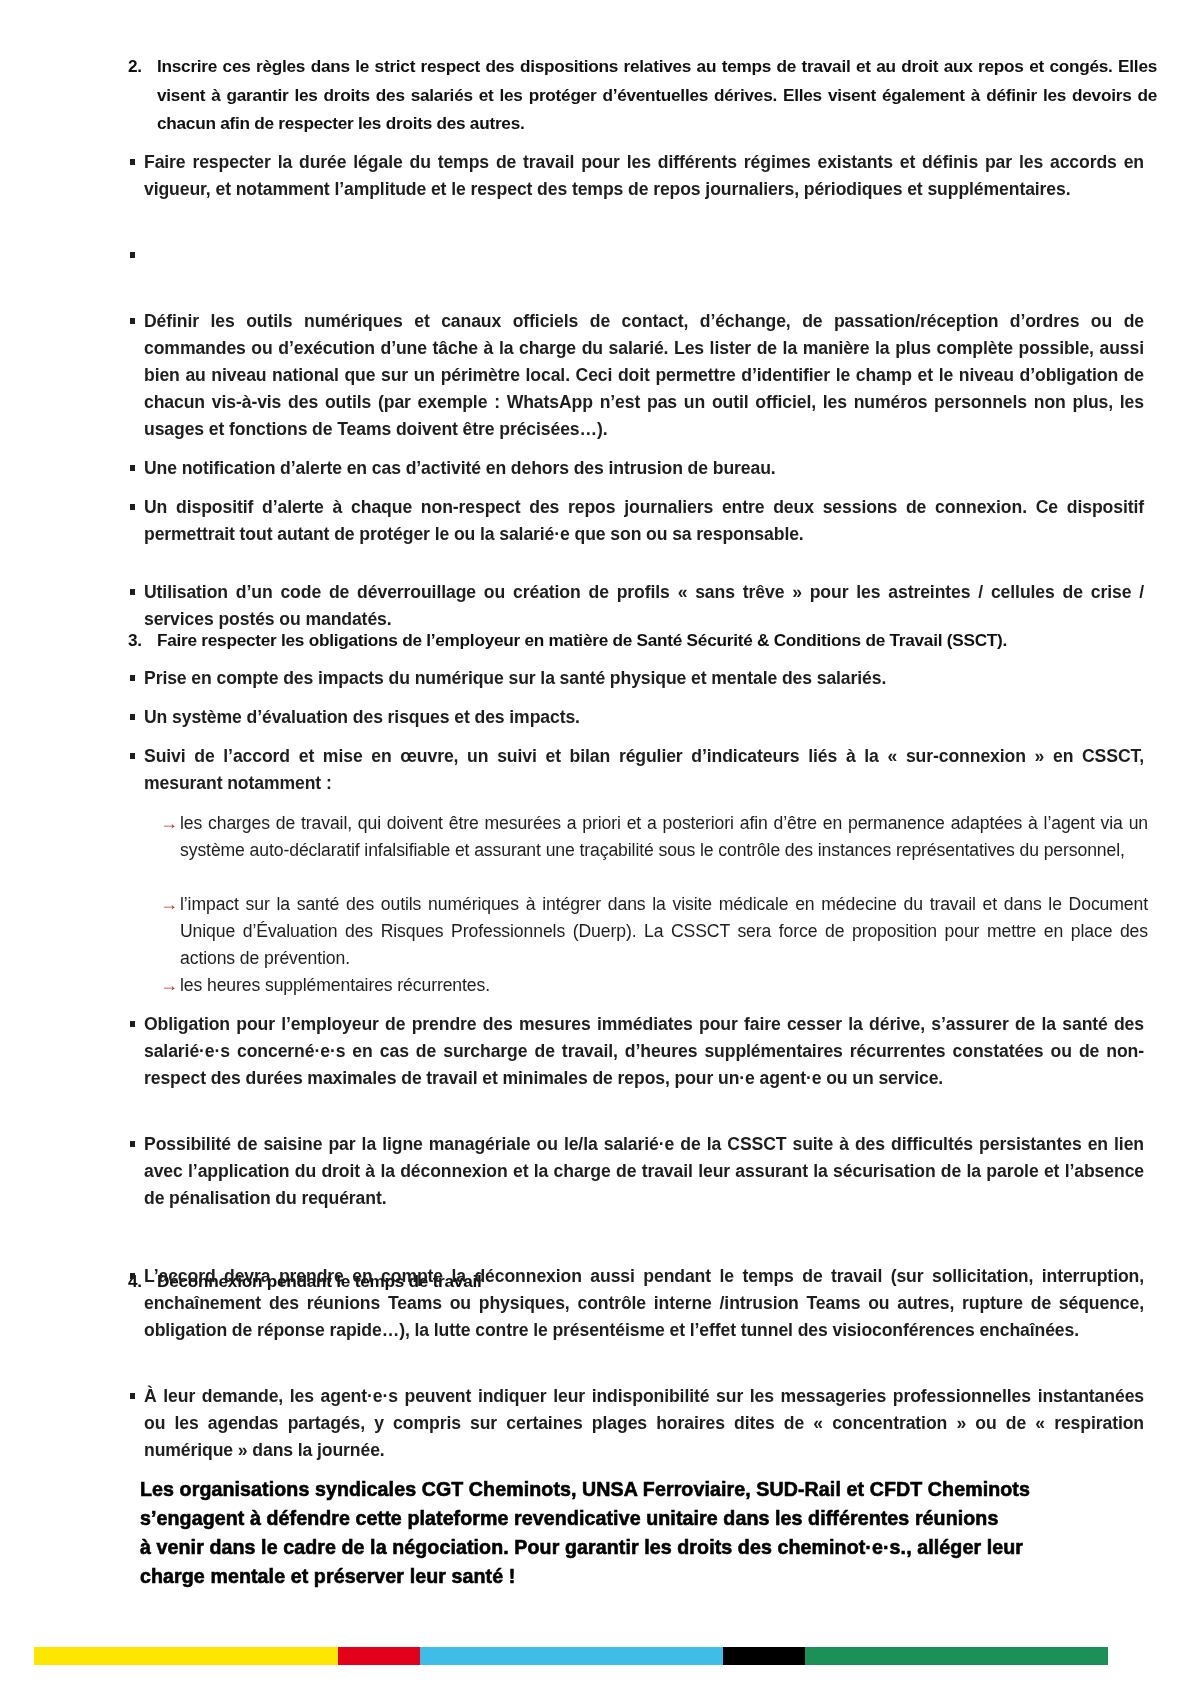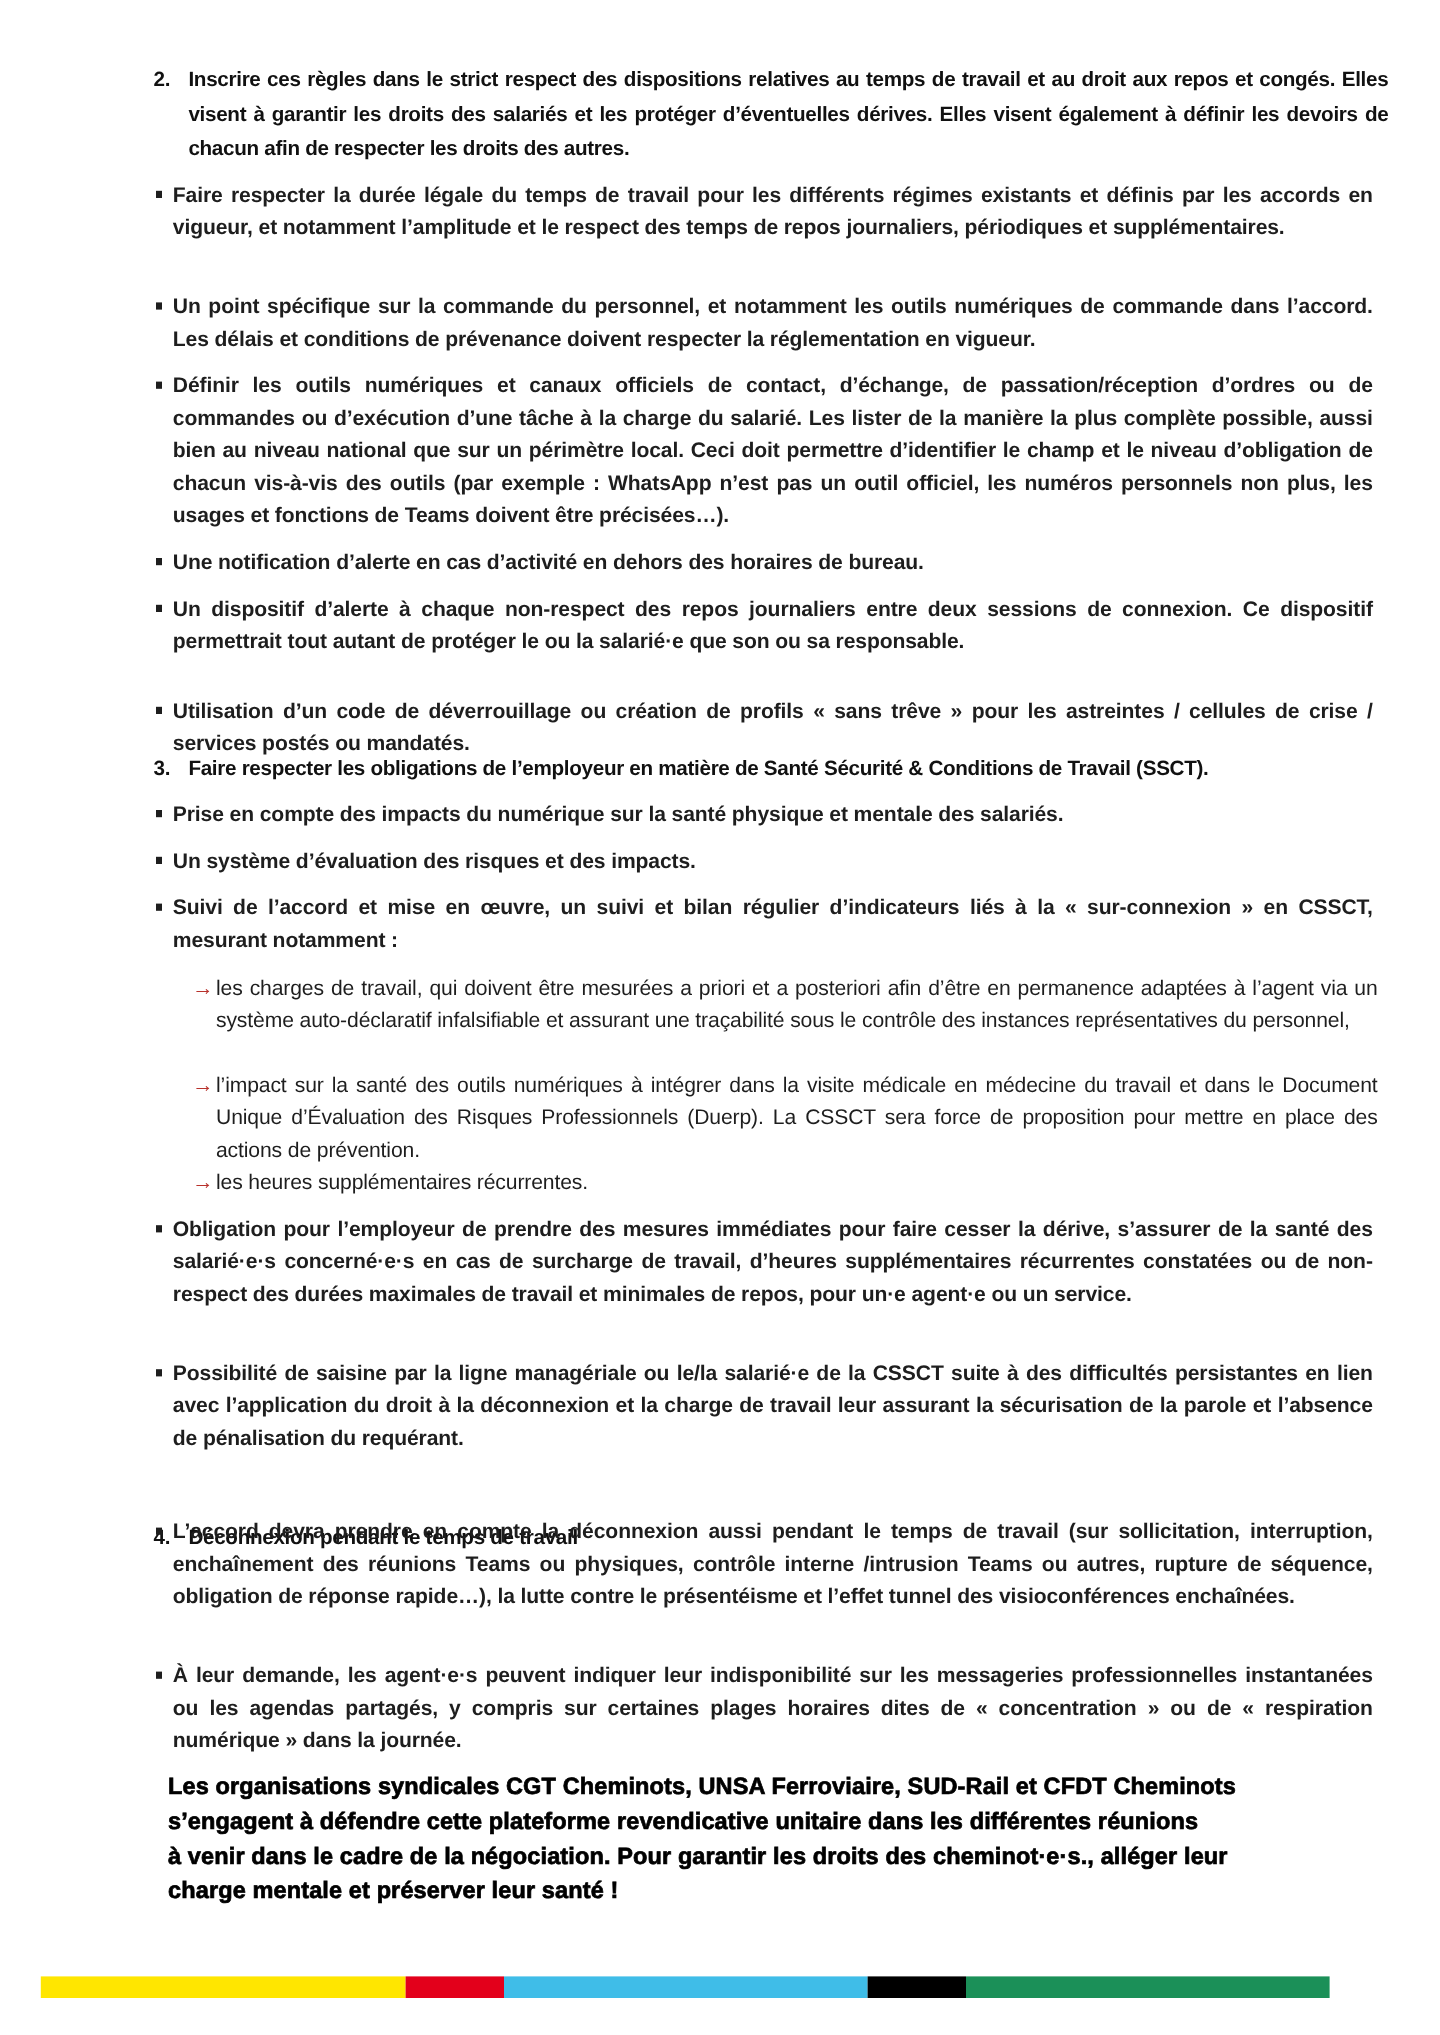--- a/index.html
+++ b/index.html
@@ -28,29 +28,28 @@
   <div class="blk heading" style="top:52px;">
     <span class="num">2.</span><span>Inscrire ces règles dans le strict respect des dispositions relatives au temps de travail et au droit aux repos et congés. Elles visent à garantir les droits des salariés et les protéger d’éventuelles dérives. Elles visent également à définir les devoirs de chacun afin de respecter les droits des autres.</span>
   </div>
 
   <div class="blk bullet" style="top:149px;">
     <span class="dot"></span>
     <span>Faire respecter la durée légale du temps de travail pour les différents régimes existants et définis par les accords en vigueur, et notamment l’amplitude et le respect des temps de repos journaliers, périodiques et supplémentaires.</span>
   </div>
   <div class="blk bullet" style="top:242px;">
     <span class="dot"></span>
-    <span>Un point spécifique sur la commande du personnel, et notamment les outils numériques de commande dans l’accord. Les délais et conditions de prévenance doivent respecter la réglementation en vigueur.</span>
   </div>
   <div class="blk bullet" style="top:308px;">
     <span class="dot"></span>
     <span>Définir les outils numériques et canaux officiels de contact, d’échange, de passation/réception d’ordres ou de commandes ou d’exécution d’une tâche à la charge du salarié. Les lister de la manière la plus complète possible, aussi bien au niveau national que sur un périmètre local. Ceci doit permettre d’identifier le champ et le niveau d’obligation de chacun vis-à-vis des outils (par exemple : WhatsApp n’est pas un outil officiel, les numéros personnels non plus, les usages et fonctions de Teams doivent être précisées…).</span>
   </div>
   <div class="blk bullet" style="top:455px;">
     <span class="dot"></span>
-    <span>Une notification d’alerte en cas d’activité en dehors des horaires de bureau.</span>
+    <span>Une notification d’alerte en cas d’activité en dehors des intrusion de bureau.</span>
   </div>
   <div class="blk bullet" style="top:494px;">
     <span class="dot"></span>
     <span>Un dispositif d’alerte à chaque non-respect des repos journaliers entre deux sessions de connexion. Ce dispositif permettrait tout autant de protéger le ou la salarié·e que son ou sa responsable.</span>
   </div>
   <div class="blk bullet" style="top:560px;margin-top:19px;">
     <span class="dot"></span>
     <span>Utilisation d’un code de déverrouillage ou création de profils « sans trêve » pour les astreintes / cellules de crise / services postés ou mandatés.</span>
   </div>
 

